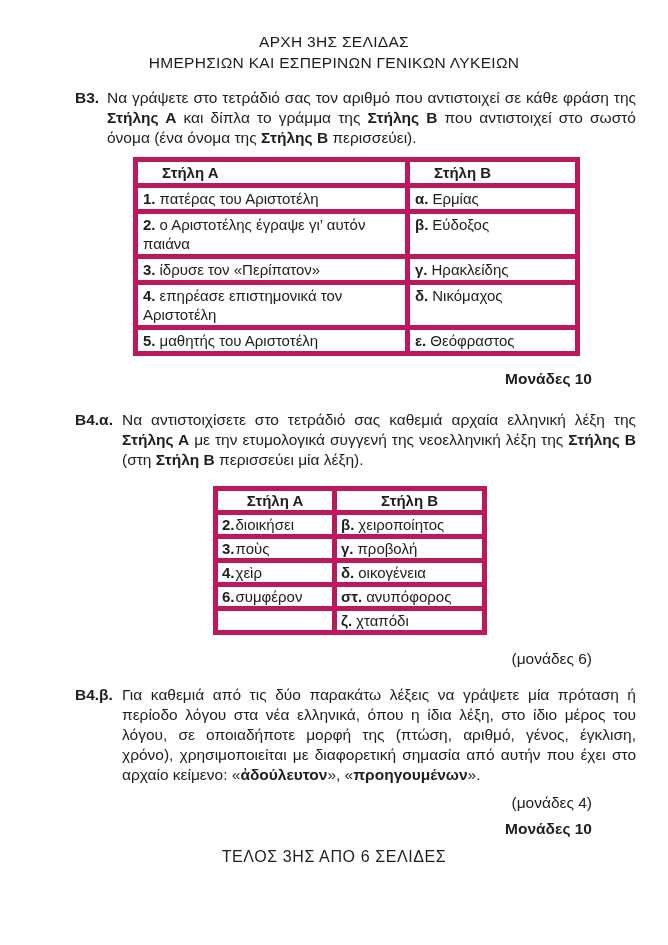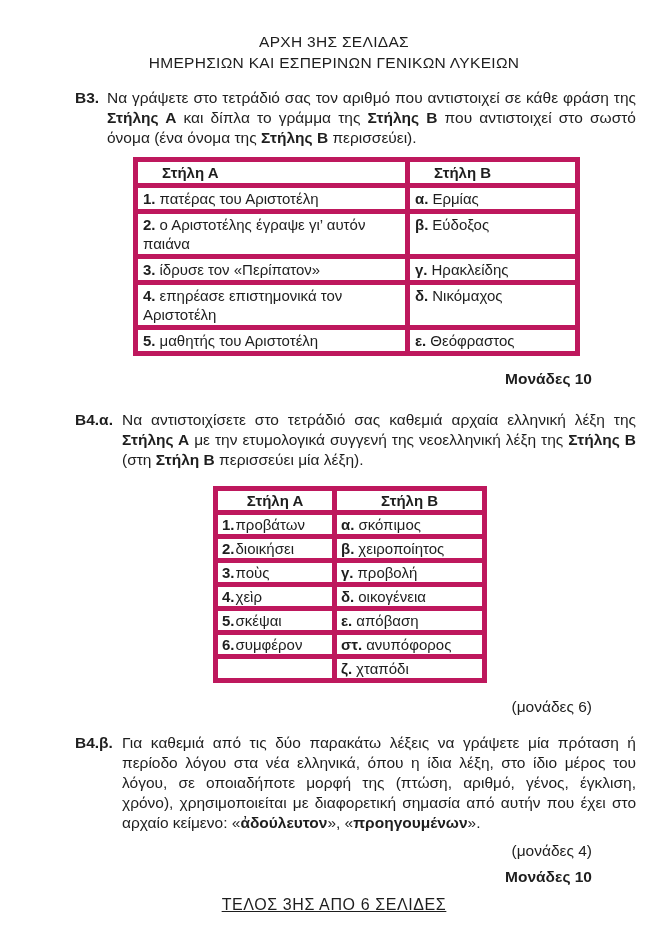--- a/index.html
+++ b/index.html
@@ -31,21 +31,21 @@
   #table2 td.th { font-weight:700; text-align:center; padding:0; }
   .num { font-weight:700; margin-right:4px; }
   #table2 td.a .num { margin-right:1px; }
   .marks { text-align:right; margin-right:76px; line-height:20px; font-weight:700;margin-left:44px; }
   .marks.small { font-weight:400; }
   #marks-b3 { margin-top:13px; }
   #marks-b4a { margin-top:14px; }
   #marks-b4b-sub { margin-top:8px; }
   #marks-b4b { margin-top:6px; }
   .page-footer { text-align:center; margin-top:9px; }
-  .page-footer span { text-decoration:underline; font-size:16px; letter-spacing:0.6px; }
+  .page-footer span { font-size:16px; letter-spacing:0.6px; }
 </style>
 </head>
 <body>
 
 <div class="page-header">
   <div>ΑΡΧΗ 3ΗΣ ΣΕΛΙΔΑΣ</div>
   <div>ΗΜΕΡΗΣΙΩΝ ΚΑΙ ΕΣΠΕΡΙΝΩΝ ΓΕΝΙΚΩΝ ΛΥΚΕΙΩΝ</div>
 </div>
 
 <div class="qsection" id="b3">
@@ -89,38 +89,30 @@
   <span><span>Να αντιστοιχίσετε στο τετράδιό σας καθεμιά αρχαία ελληνική λέξη της </span><span class="bold">Στήλης Α</span><span> με την ετυμολογικά συγγενή της νεοελληνική λέξη της </span><span class="bold">Στήλης Β</span><span> (στη </span><span class="bold">Στήλη Β</span><span> περισσεύει μία λέξη).</span></span>
 </div>
 
 <table id="table2">
   <tbody>
       <tr>
     <td class="th col-a">Στήλη Α</td>
     <td class="th col-b">Στήλη Β</td>
   </tr>
   <tr>
-    <td class="a col-a"><span class="num">1.</span><span>προβάτων</span></td>
-    <td class="b col-b"><span class="num">α.</span><span>σκόπιμος</span></td>
-  </tr>
-  <tr>
     <td class="a col-a"><span class="num">2.</span><span>διοικήσει</span></td>
     <td class="b col-b"><span class="num">β.</span><span>χειροποίητος</span></td>
   </tr>
   <tr>
     <td class="a col-a"><span class="num">3.</span><span>ποὺς</span></td>
     <td class="b col-b"><span class="num">γ.</span><span>προβολή</span></td>
   </tr>
   <tr>
     <td class="a col-a"><span class="num">4.</span><span>χεὶρ</span></td>
     <td class="b col-b"><span class="num">δ.</span><span>οικογένεια</span></td>
-  </tr>
-  <tr>
-    <td class="a col-a"><span class="num">5.</span><span>σκέψαι</span></td>
-    <td class="b col-b"><span class="num">ε.</span><span>απόβαση</span></td>
   </tr>
   <tr>
     <td class="a col-a"><span class="num">6.</span><span>συμφέρον</span></td>
     <td class="b col-b"><span class="num">στ.</span><span>ανυπόφορος</span></td>
   </tr>
   <tr>
     <td class="a col-a"></td>
     <td class="b col-b"><span class="num">ζ.</span><span>χταπόδι</span></td>
   </tr>
 </tbody>

